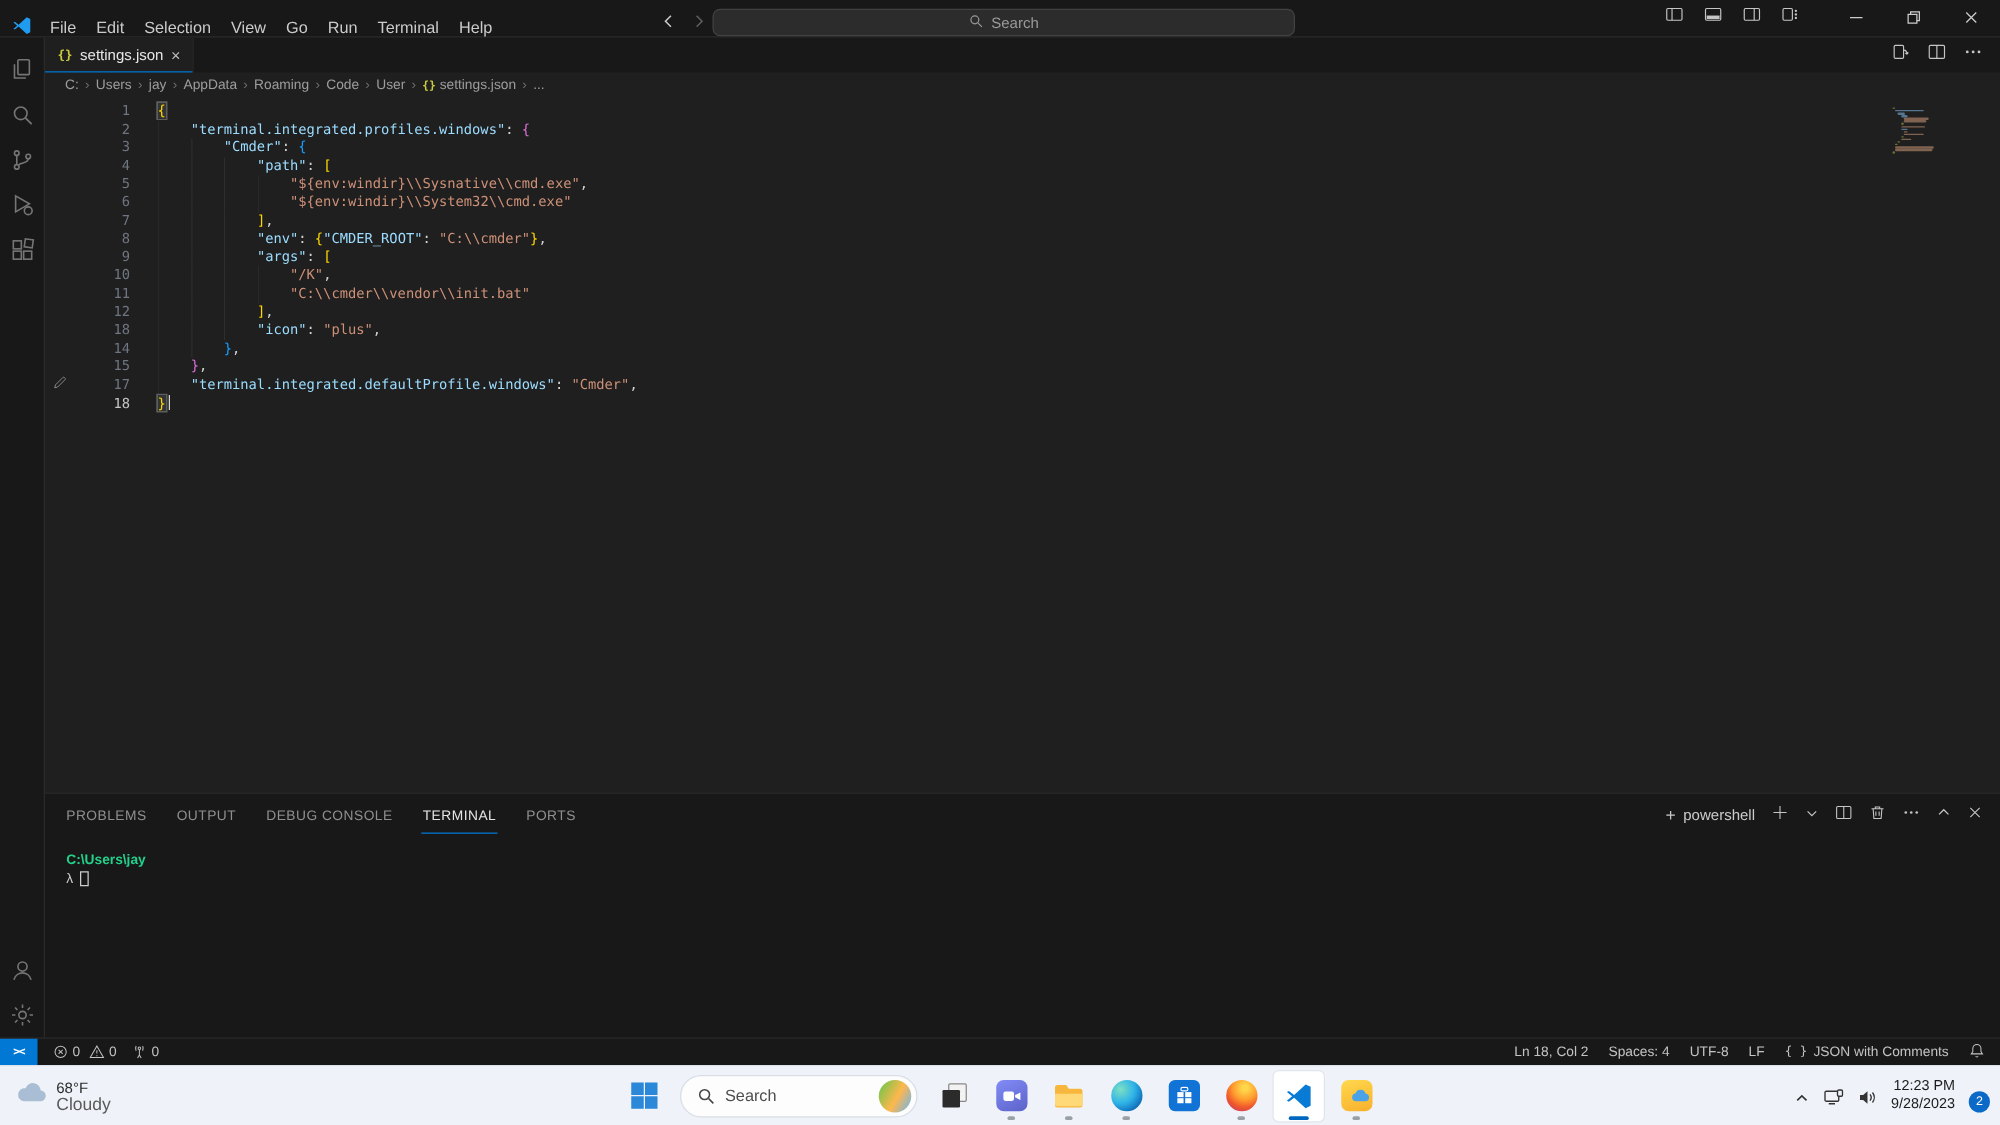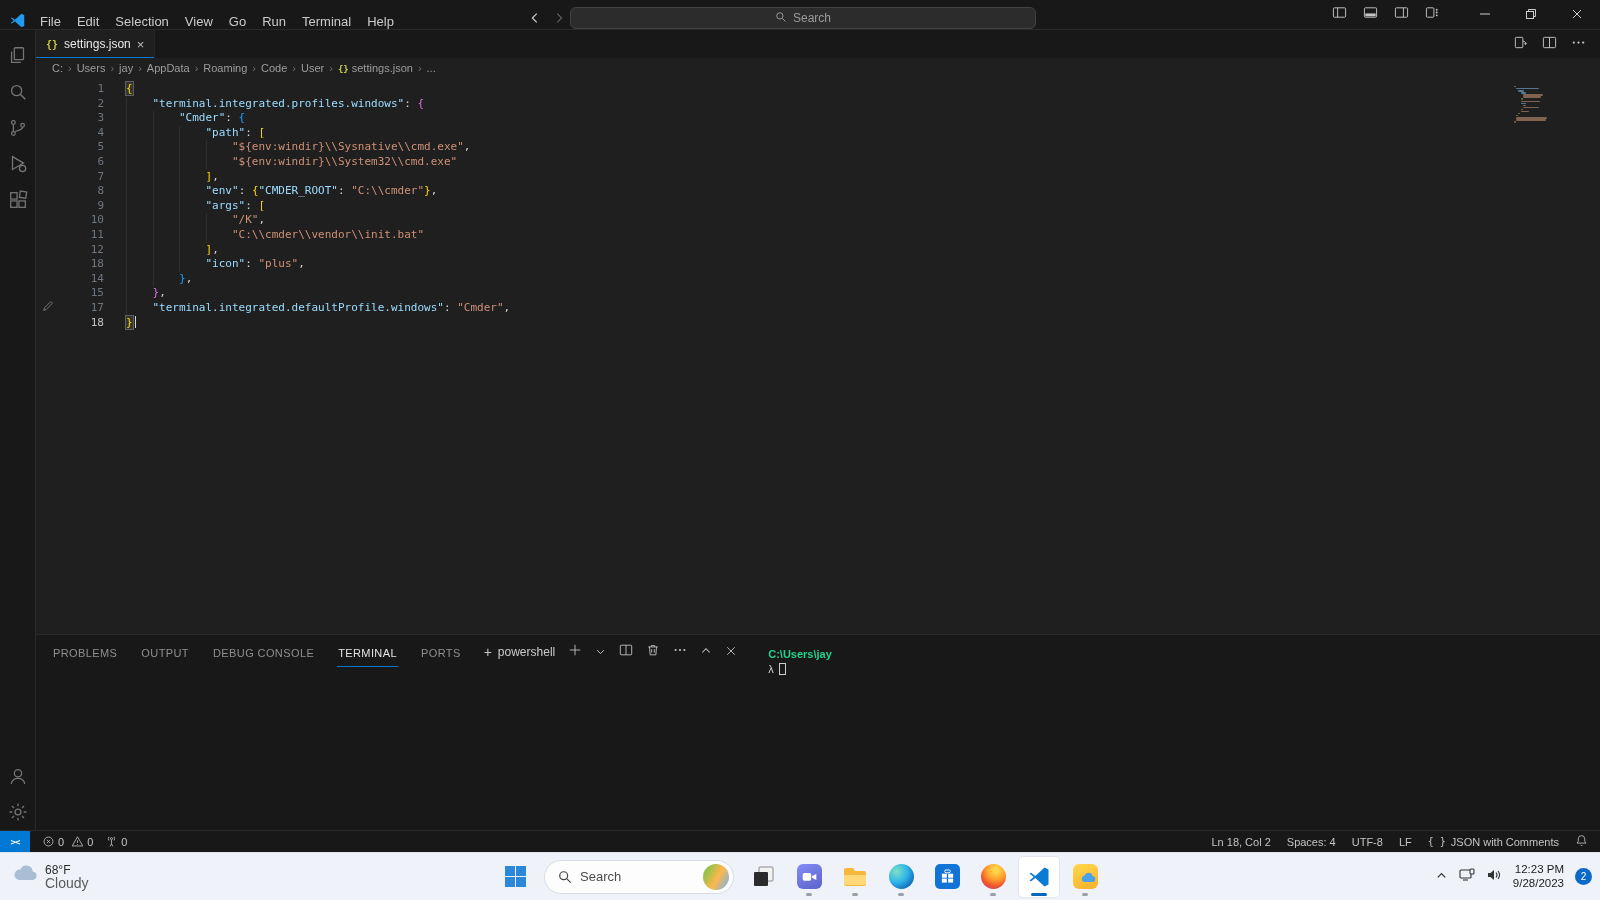--- a/index.html
+++ b/index.html
@@ -50,21 +50,21 @@
   .tok-pun{color:#d4d4d4}
   .tok-b1{color:#ffd700}
   .tok-b2{color:#da70d6}
   .tok-b3{color:#179fff}
   .tok-b1m{color:#ffd700;background:rgba(90,93,94,.35);box-shadow:0 0 0 1px #5e5e5e}
   .caret{display:inline-block;width:1px;height:12px;background:#d7d7d7;vertical-align:-2px;margin-left:2px}
   .minimap{position:absolute;top:8px;right:16px;width:70px}
   .mm-row{height:1.4px;margin-bottom:.7px;border-radius:1px;opacity:.9}
 
   
-  .panel{height:196px;background:#181818;border-top:1px solid #2a2a2a;display:flex;flex-direction:row}
+  .panel{height:196px;background:#181818;border-top:1px solid #2a2a2a;display:flex;flex-direction:column}
   .panel-head{height:34px;display:flex;align-items:center;padding:0 14px 0 16px}
   .p-tab{font-size:11px;letter-spacing:.4px;color:#8f8f8f;margin-right:22px;padding:9px 1px 7px;border-bottom:1px solid transparent}
   .p-tab-active{color:#e4e4e4;border-bottom-color:#0078d4}
   .panel-actions{margin-left:auto;display:flex;align-items:center;gap:13px;color:#c5c5c5}
   .term-profile{display:flex;align-items:center;gap:6px;font-size:12px;color:#cccccc}
   .plus-glyph{font-size:14px;color:#c5c5c5}
   .terminal-body{flex:1;padding:12px 0 0 17px;font-family:Liberation Sans, sans-serif;font-size:11px;line-height:14px}
   .term-cwd{color:#23d18b;font-weight:bold}
   .term-prompt-row{display:flex;align-items:center;gap:5px;color:#cccccc;margin-top:1px}
   .term-caret{display:inline-block;width:7px;height:12px;border:1px solid #cccccc}
@@ -73,38 +73,38 @@
   .statusbar{height:22px;background:#181818;border-top:1px solid #2a2a2a;display:flex;align-items:center;font-size:11px;color:#c3c3c3;flex:0 0 22px}
   .remote{width:30px;height:100%;background:#0078d4;color:#fff;display:grid;place-items:center;font-size:9px;font-weight:bold;font-family:"DejaVu Sans Mono",monospace;letter-spacing:-1px}
   .sb-left{display:flex;align-items:center;gap:4px;padding-left:8px}
   .sb-item{display:flex;align-items:center;gap:3px;padding:0 4px}
   .sb-right{margin-left:auto;display:flex;align-items:center;gap:16px;padding-right:12px}
   .sb-lang{display:flex;align-items:center;gap:5px}
   .sb-braces{font-family:"DejaVu Sans Mono",monospace;font-size:10px}
 
   
   .taskbar{height:48px;background:#eff3f9;border-top:1px solid #dde3ec;position:relative;display:flex;align-items:center;flex:0 0 48px}
-  .weather{position:absolute;left:12px;display:flex;gap:7px}
+  .weather{position:absolute;left:12px;display:flex;align-items:center;gap:7px}
   .weather-temp{font-size:12px;color:#2b2b2b;line-height:14px}
   .weather-cond{font-size:14px;color:#5a5a5a;line-height:13px}
   .tb-center{margin:0 auto;display:flex;align-items:center;gap:6px}
   .task-icon{width:40px;height:40px;display:grid;place-items:center;border-radius:4px;position:relative}
   .task-icon.active{background:#ffffff;box-shadow:0 0 0 1px #e2e6ec}
   .dash{position:absolute;bottom:1px;left:50%;transform:translateX(-50%);width:6px;height:3px;border-radius:2px;background:#9aa0a8}
   .dash.active{width:16px;background:#0067c0}
   .search-pill{height:34px;min-width:190px;border-radius:17px;background:#fdfdfd;border:1px solid #d8dde6;display:flex;align-items:center;gap:8px;padding:0 4px 0 13px;margin:0 3px}
   .search-pill span{font-size:13px;color:#4c4c4c}
   .pill-thumb{width:26px;height:26px;border-radius:13px;margin-left:auto;background:linear-gradient(120deg,#8bc34a 15%,#ffb74d 55%,#64b5f6 100%)}
   .edge-circle{width:25px;height:25px;border-radius:50%;background:radial-gradient(circle at 30% 30%,#7de0c3,#2fb3e8 45%,#1273be 75%,#1c4f9c)}
   .fx-circle{width:25px;height:25px;border-radius:50%;background:radial-gradient(circle at 60% 25%,#ffd54a 10%,#ff9d2e 40%,#f0582b 65%,#c73a63 90%)}
   .store-sq{width:25px;height:25px;border-radius:5px;background:#1273d6;display:grid;place-items:center}
   .chat-sq{width:25px;height:25px;border-radius:6px;background:linear-gradient(150deg,#838bf8,#5b63c8);display:grid;place-items:center}
   .weatherapp-sq{width:25px;height:25px;border-radius:6px;background:linear-gradient(160deg,#ffd84d,#f9b02c);position:relative;overflow:hidden}
   .waa-cloud{position:absolute;right:2px;top:5px}
-  .tray{position:absolute;right:8px;display:flex;align-items:center;gap:11px}
+  .tray{position:absolute;right:8px;display:flex;align-items:flex-end;gap:11px}
   .tray-time{text-align:right;font-size:11.5px;color:#1c1c1c;line-height:13.5px}
   .badge{width:17px;height:17px;border-radius:50%;background:#0b69c7;color:#fff;font-size:10px;display:grid;place-items:center}
 </style>
 </head>
 <body>
 
 <div class="titlebar">
   <span class="tb-logo">
     <svg width="17" height="17" viewBox="0 0 24 24">
         <path fill="#1f9cf0" d="M17.5 2.5 8.3 10.9 4.1 7.7 2.5 8.5l4.2 3.5-4.2 3.5 1.6.8 4.2-3.2 9.2 8.4 4-1.9V4.4z"></path>

